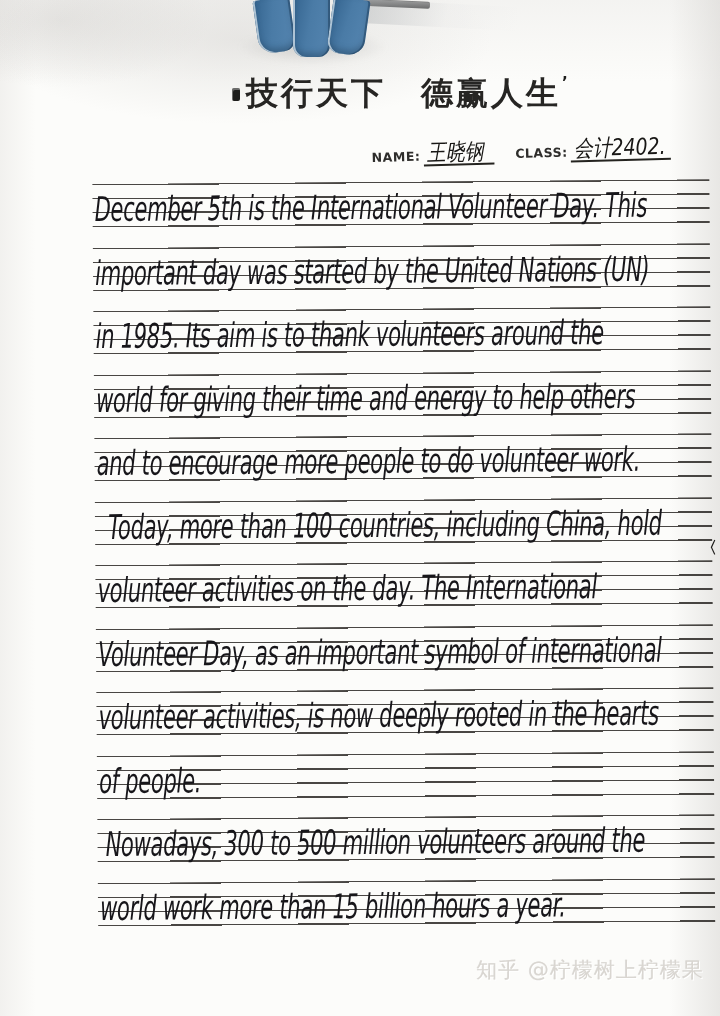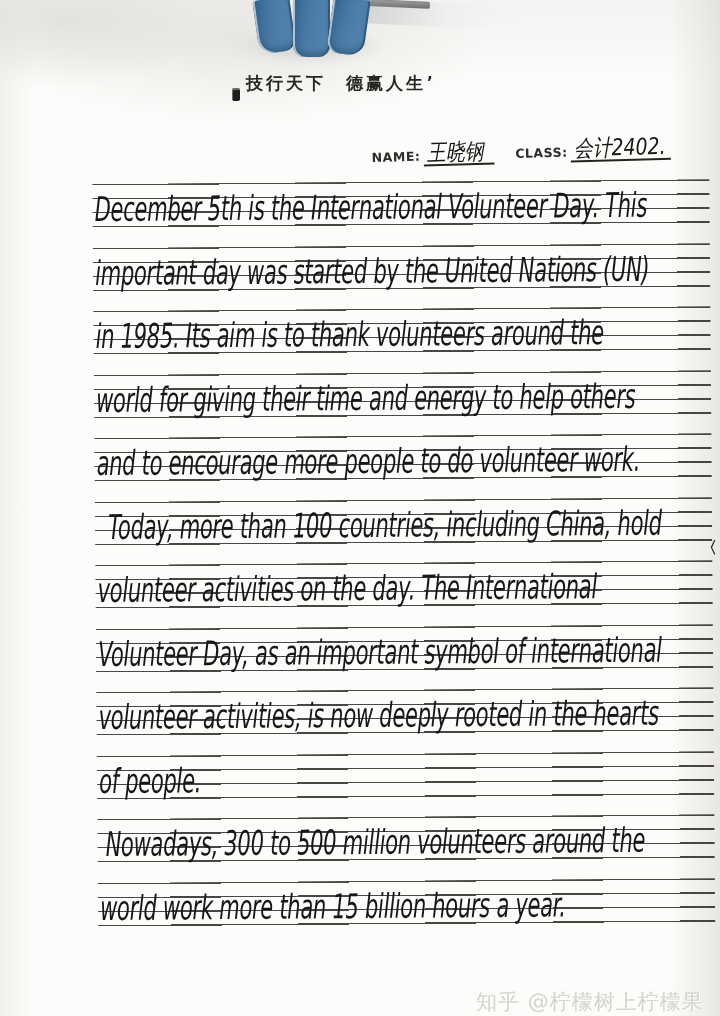--- a/index.html
+++ b/index.html
@@ -28,21 +28,21 @@
   .clip-bar{position:absolute;left:350px;top:0;width:80px;height:7px;transform:rotate(2.5deg);
     background:linear-gradient(#7d7d7d,#3c3c3c);border-radius:2px;}
   .clip-wash{position:absolute;left:358px;top:3px;width:160px;height:24px;transform:rotate(3deg);
     background:linear-gradient(100deg, rgba(183,186,188,0.55), rgba(230,230,230,0.25) 55%, rgba(255,255,255,0));
     border-radius:3px;}
 
   
   .motto-row{position:absolute;left:232px;top:72px;display:flex;align-items:flex-start;}
   .seal{width:8px;height:13px;background:#1d1d1b;border-radius:2px;margin-top:16px;margin-right:6px;
     box-shadow:inset 1px 2px 0 rgba(255,255,255,0.35);}
-  .motto{font-family:Liberation Serif, serif;font-weight:700;font-size:17px;color:#262523;
+  .motto{font-family:Liberation Serif, serif;font-weight:700;font-size:32px;color:#262523;
     letter-spacing:3px;white-space:nowrap;}
   .motto-stroke{font-size:15px;color:#1d1d1b;font-weight:700;margin-left:1px;margin-top:2px;}
 
   
   .form-row{position:absolute;left:372px;top:142px;display:flex;align-items:flex-end;
     transform:rotate(-1.6deg);transform-origin:left bottom;white-space:nowrap;}
   .form-label{font-size:12.5px;font-weight:700;color:#2e2d2b;letter-spacing:0.5px;padding-bottom:3px;}
   .form-value{display:inline-block;border-bottom:2px solid #24231f;padding:0 6px 0 4px;margin:0 6px 0 3px;
     font-style:italic;font-size:23px;line-height:24px;color:#181715;
     transform:scaleX(0.82);transform-origin:left bottom;min-width:76px;}
@@ -53,21 +53,21 @@
   .rule-group{position:absolute;left:95px;width:617px;height:43.5px;
     background:repeating-linear-gradient(180deg, rgba(48,45,42,0.88) 0px, rgba(48,45,42,0.88) 1.4px, transparent 1.4px, transparent 14px);}
   .hw-line{position:absolute;left:97px;font-style:italic;font-size:34px;line-height:34px;
     color:#17161a;letter-spacing:-0.5px;white-space:nowrap;
     transform:scaleX(0.62);transform-origin:left center;}
   .hw-wrap .hw-line:nth-child(6){left:108px;}
   .hw-wrap .hw-line:nth-child(11){left:103px;}
 
   
   .edge-mark{position:absolute;left:701px;top:538px;font-size:16px;font-weight:700;color:#1c1b19;}
-  .watermark{position:absolute;right:16px;bottom:0;font-size:21px;letter-spacing:1px;
+  .watermark{position:absolute;right:16px;bottom:32px;font-size:21px;letter-spacing:1px;
     color:#d9d6d1;text-shadow:1px 1px 0 #ffffff, -0.5px -0.5px 0 rgba(120,118,114,0.18);}
 </style>
 </head>
 <body>
 
 <div class="stage">
 
   <div class="clip-bar"></div>
   <div class="clip-wash"></div>
   <div class="clip">

